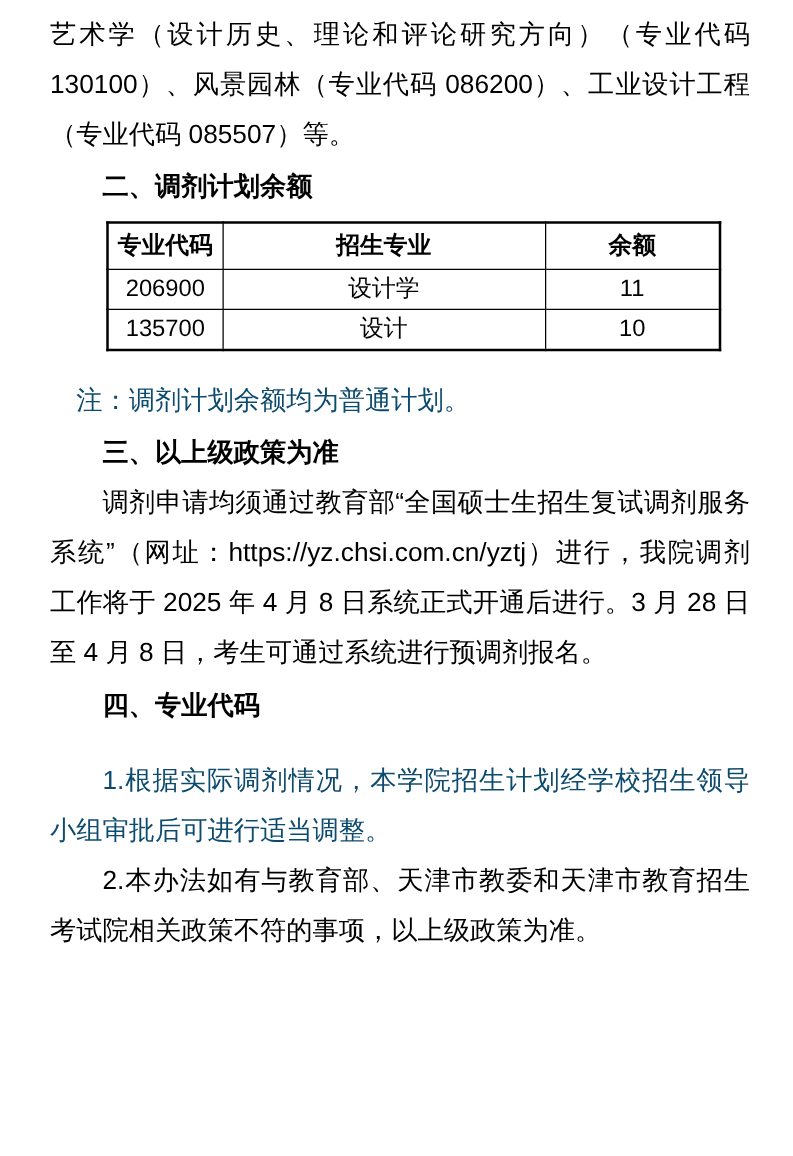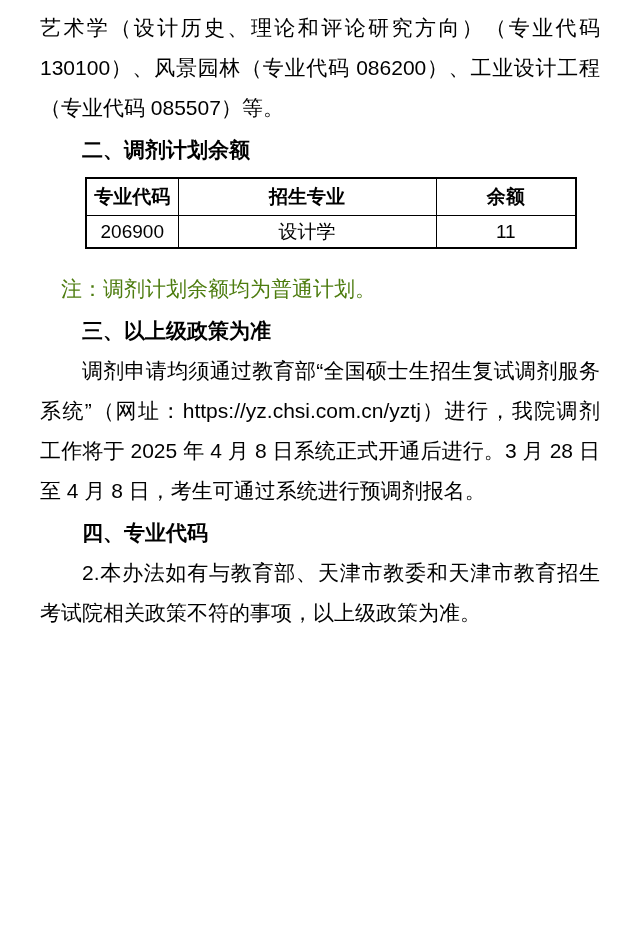--- a/index.html
+++ b/index.html
@@ -33,21 +33,21 @@
   .no-indent {
     text-indent: 0;
   }
   .sec-heading {
     font-weight: bold;
     text-indent: 2em;
     margin: 2px 0 0 0;
     text-align: left;
   }
   .red {
-    color: #4d7c0f;
+    color: #0c4a6e;
     margin-top: 20px;
   }
   .note-line {
     text-indent: 1em;
     text-align: left;
   }
   table.plan-table {
     border-collapse: collapse;
     border: 2px solid #000000;
     width: 490px;
@@ -97,27 +97,33 @@
         <th>招生专业</th>
         <th>余额</th>
       </tr>
     </thead>
     <tbody>
       <tr>
         <td>206900</td>
         <td>设计学</td>
         <td>11</td>
       </tr>
+      <tr>
+        <td>135700</td>
+        <td>设计</td>
+        <td>10</td>
+      </tr>
     </tbody>
   </table>
 
   <p class="note-line red">注：调剂计划余额均为普通计划。</p>
 
   <p class="sec-heading">三、以上级政策为准</p>
 
   <p class="body-para">调剂申请均须通过教育部“全国硕士生招生复试调剂服务系统”（网址：https://yz.chsi.com.cn/yztj）进行，我院调剂工作将于 2025 年 4 月 8 日系统正式开通后进行。3 月 28 日至 4 月 8 日，考生可通过系统进行预调剂报名。</p>
 
   <p class="sec-heading">四、专业代码</p>
 
+  <p class="body-para red">1.根据实际调剂情况，本学院招生计划经学校招生领导小组审批后可进行适当调整。</p>
 
   <p class="body-para">2.本办法如有与教育部、天津市教委和天津市教育招生考试院相关政策不符的事项，以上级政策为准。</p>
 
 </div>
 
 </body></html>

